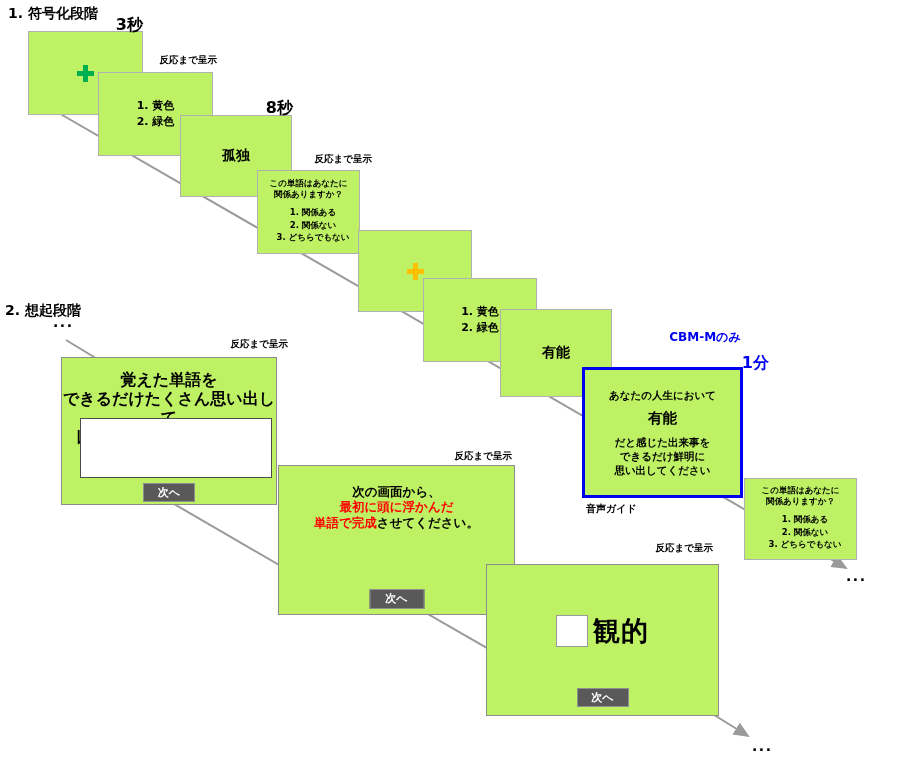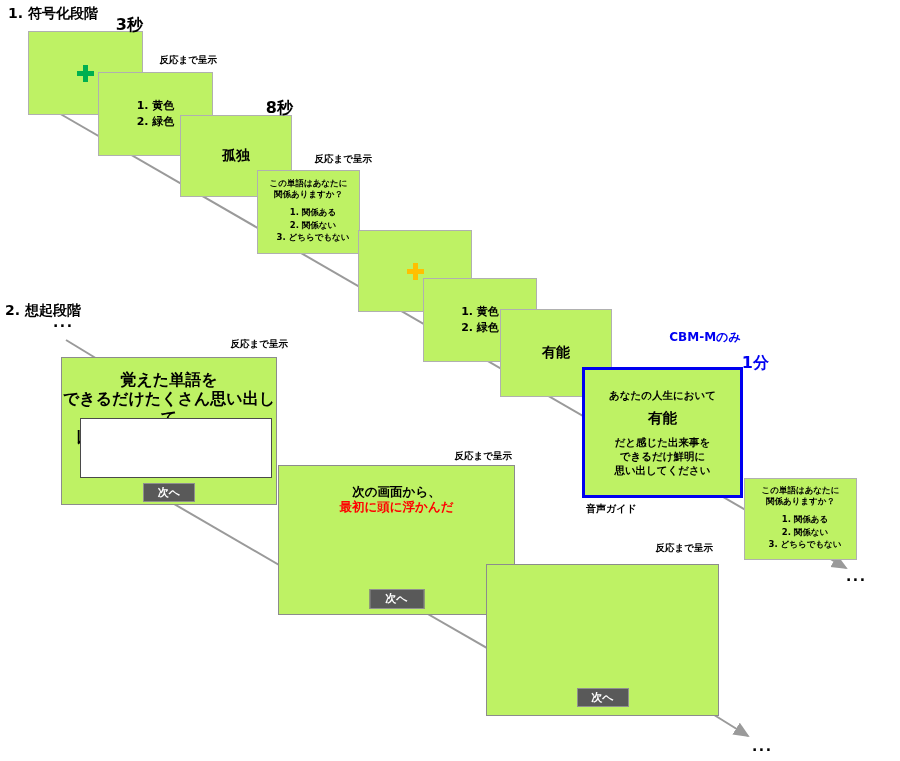--- a/index.html
+++ b/index.html
@@ -167,23 +167,30 @@
     <div class="ln">できるだけたくさん思い出して</div>
     <div class="ln">以下に入力してください:</div>
     <textarea class="recall-box" style=""></textarea>
     <button class="next-btn" style="top:125px;">次へ</button>
   </div>
 
   <div class="lbl" style="left:392px;top:451px;width:120px;">反応まで呈示</div>
   <div class="card dark p2card" id="card-instr" style="left:278px;top:465px;width:237px;height:150px;">
     <div class="ln">次の画面から、</div>
     <div class="ln red-text">最初に頭に浮かんだ</div>
+    <div class="ln">
+      <span class="red-text">単語で完成</span><span>させてください。</span>
+    </div>
     <button class="next-btn" style="top:123px;width:55px;height:20px;line-height:18px;">次へ</button>
   </div>
 
   <div class="lbl" style="left:593px;top:543px;width:120px;">反応まで呈示</div>
   <div class="card dark p2card" id="card-frag" style="left:486px;top:564px;width:233px;height:152px;">
+    <div class="frag-row">
+      <div class="frag-box"></div>
+      <div class="frag-word">観的</div>
+    </div>
     <button class="next-btn" style="top:123px;">次へ</button>
   </div>
 
   <div class="dots" style="left:752px;top:738px;">...</div>
 
 </div>
 
 </body></html>

